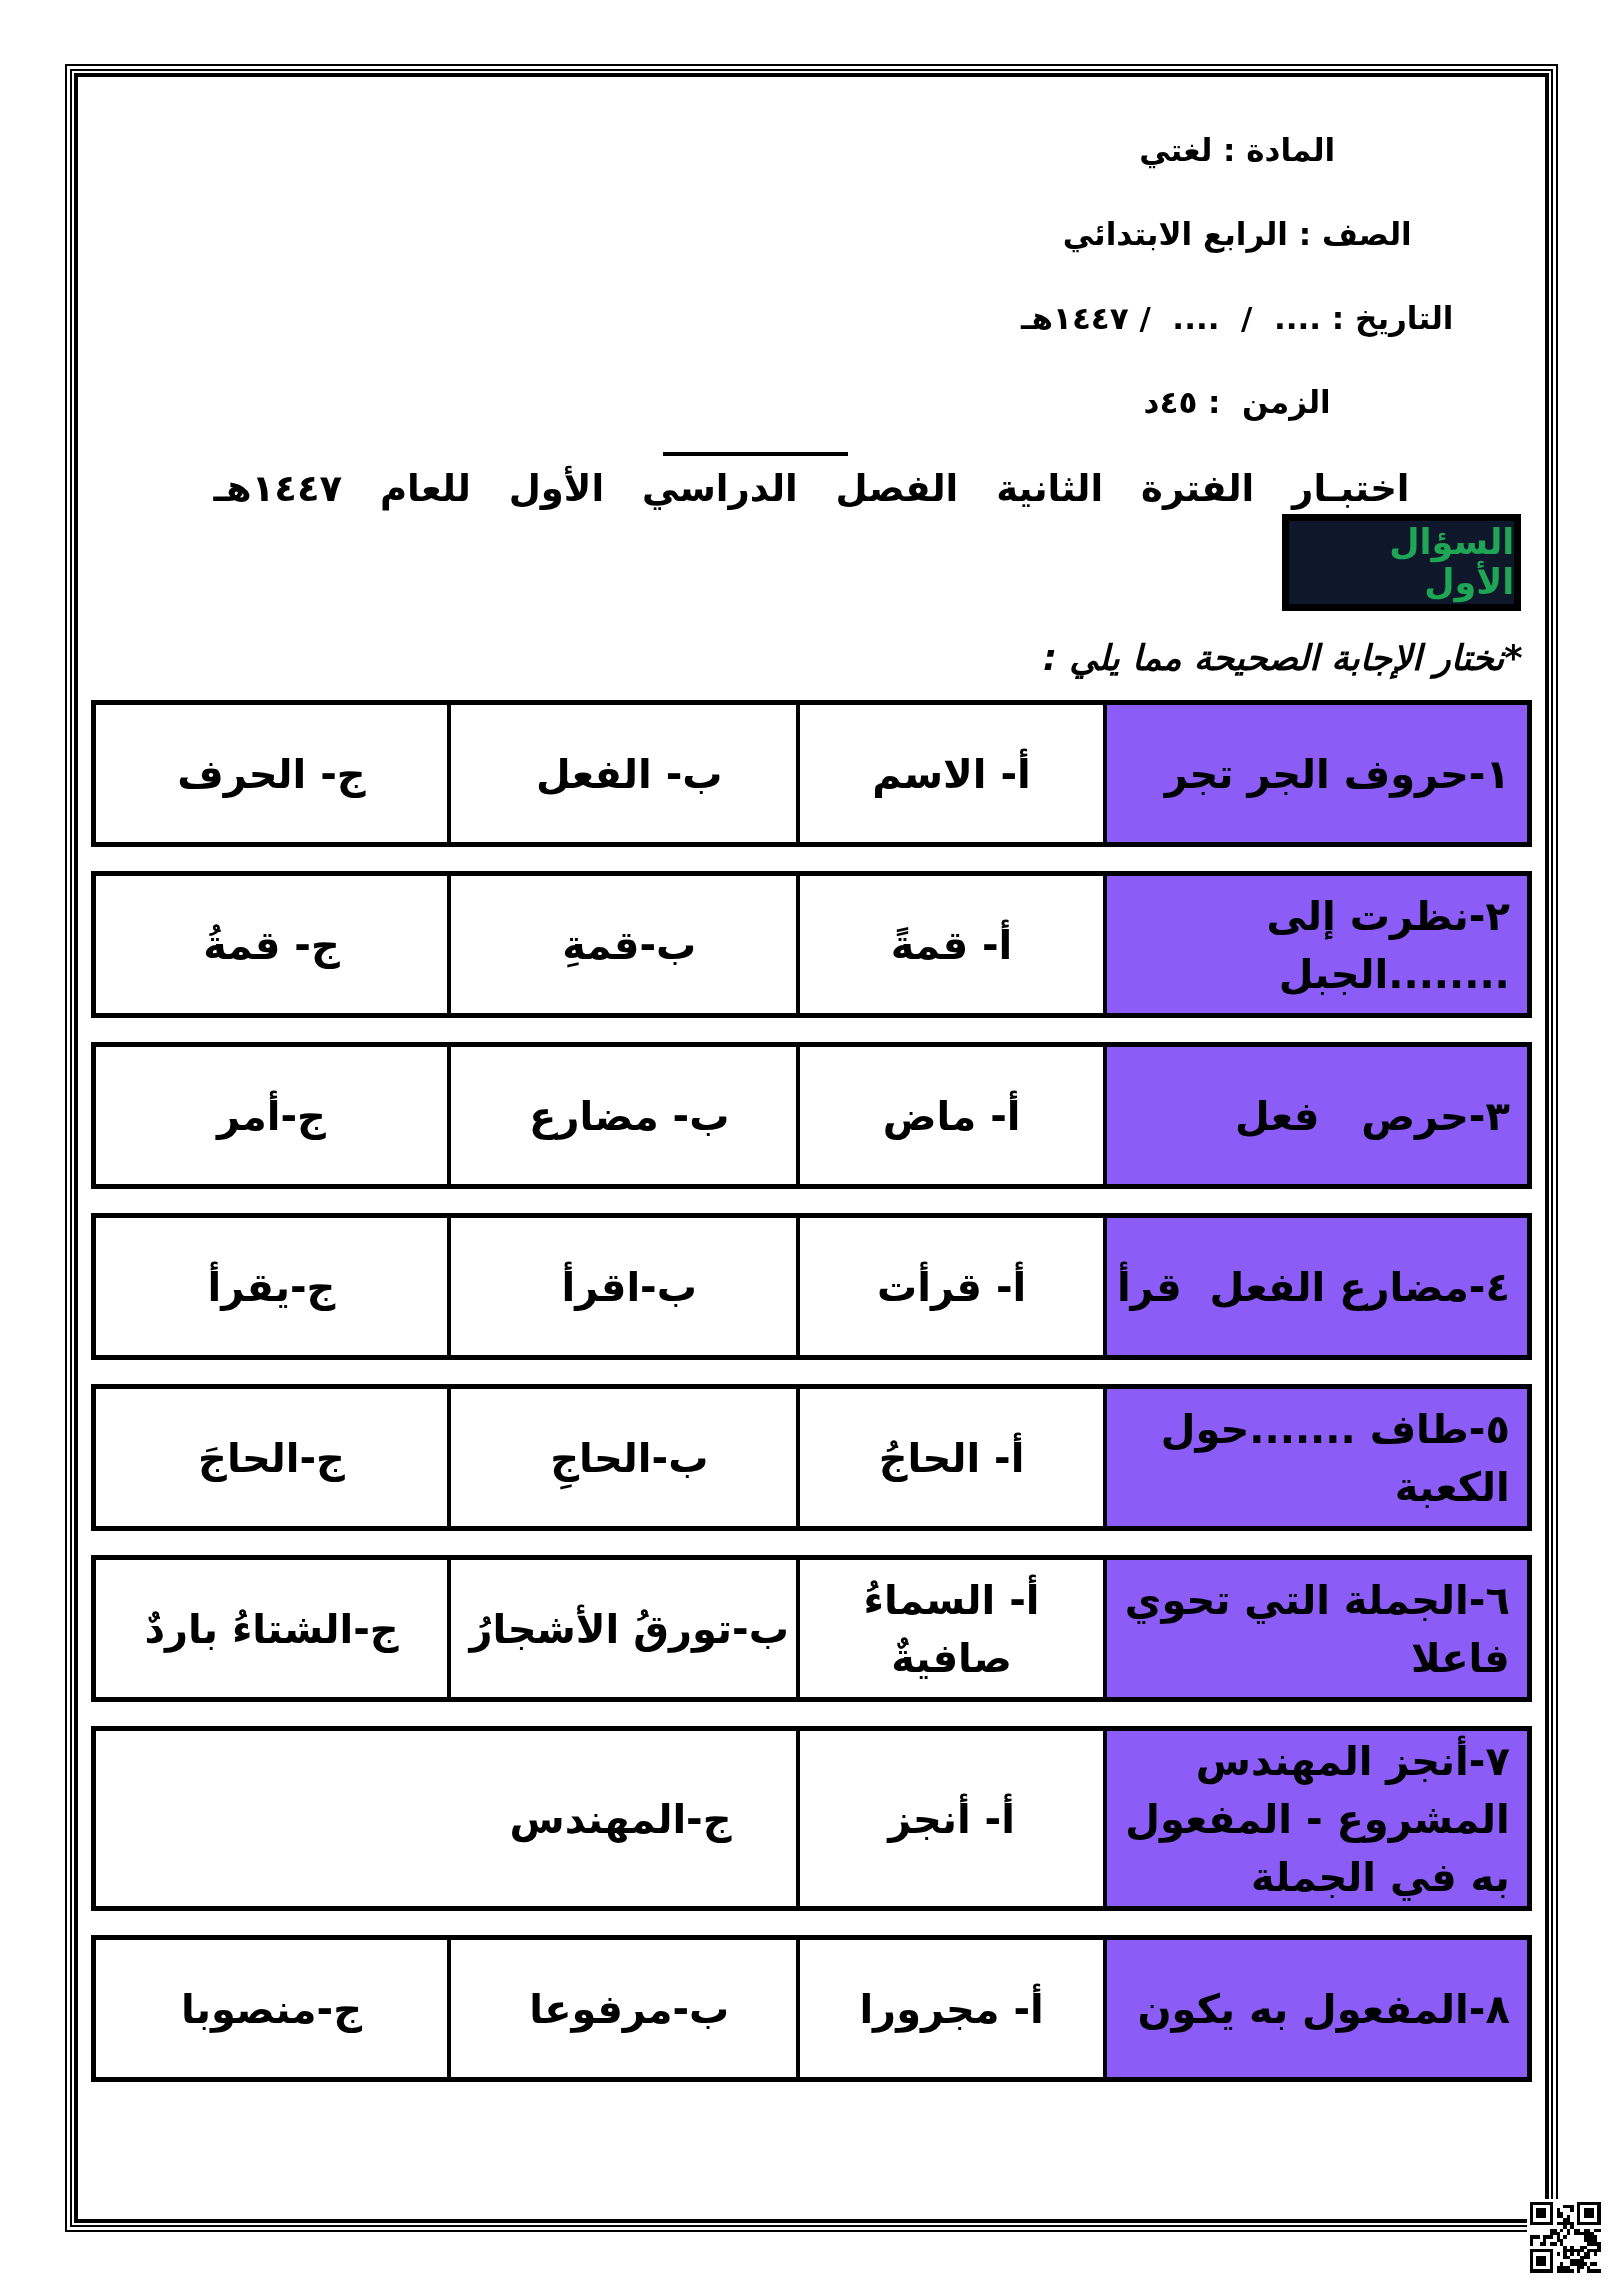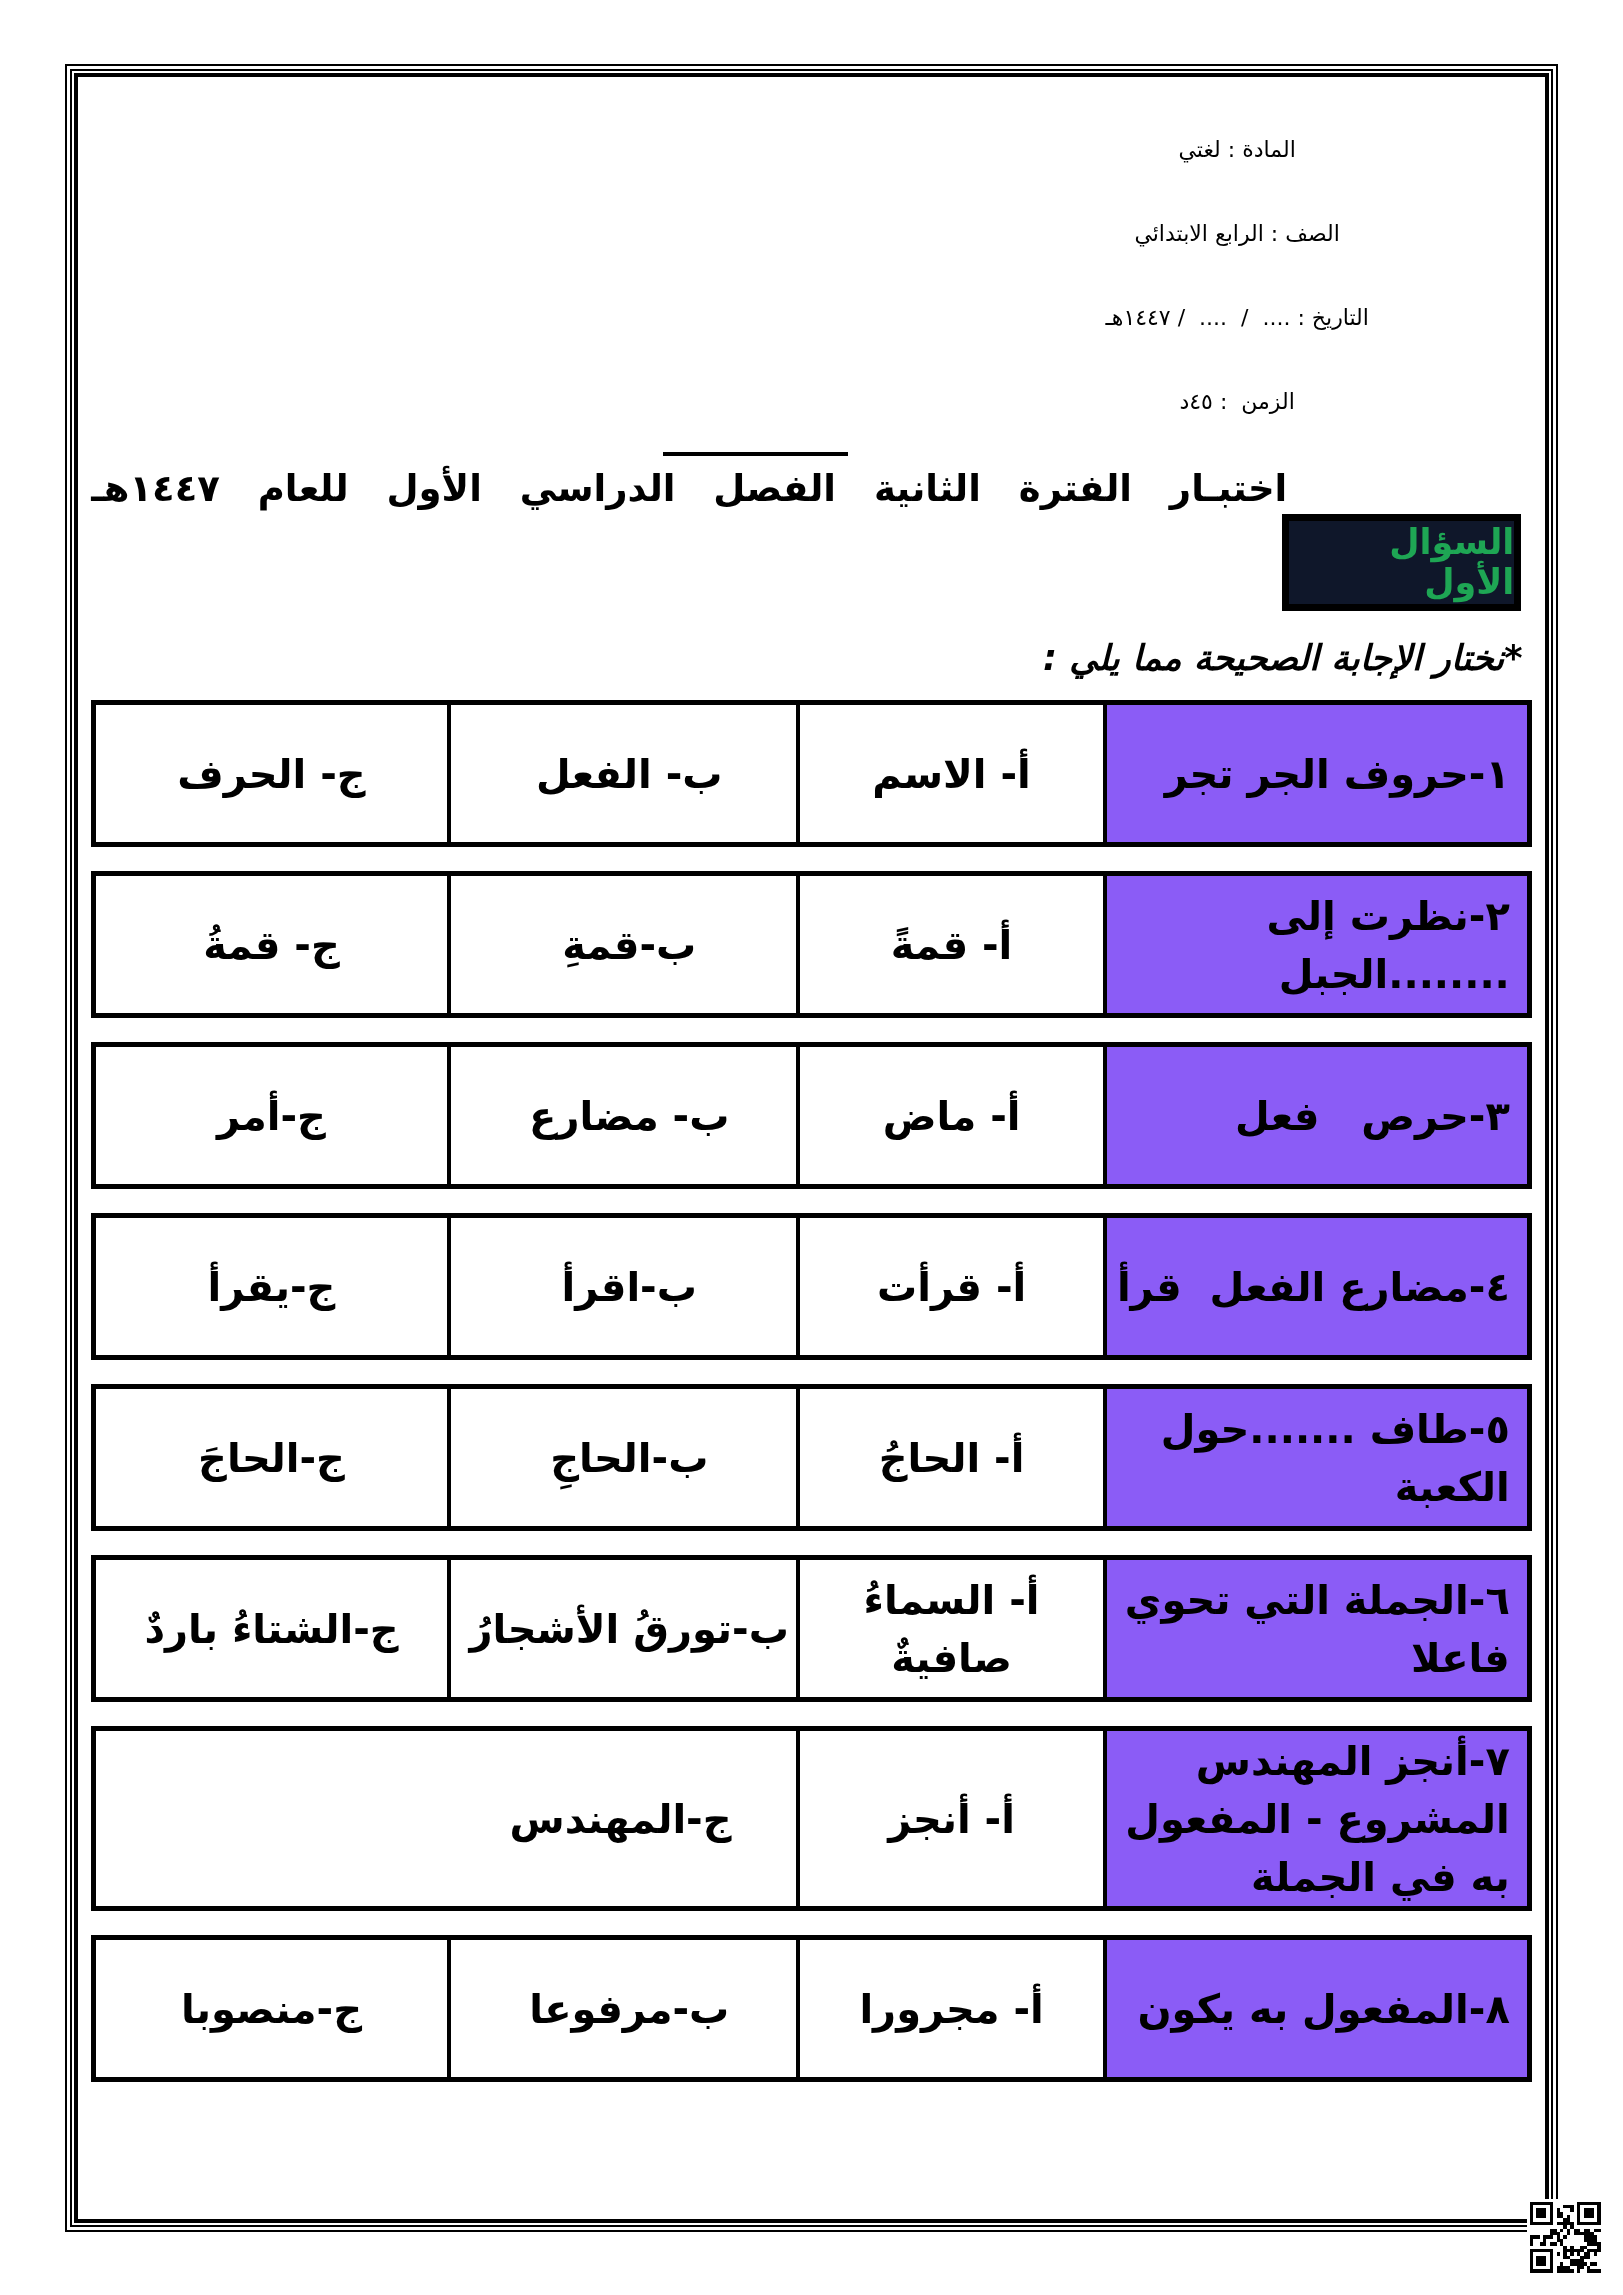--- a/index.html
+++ b/index.html
@@ -10,25 +10,25 @@
   
   .frame { position:absolute; left:65px; top:64px; width:1493px; height:2168px;
            box-sizing:border-box; border:2px solid #000; padding:2.6px; }
   .frame-mid { height:100%; box-sizing:border-box; border:2px solid #000; padding:2.6px; }
   .frame-in  { height:100%; box-sizing:border-box; border:4.6px solid #000; padding:16.4px 13px 0 13px; }
 
   .header { display:flex; margin-top:14.4px; }
   .h-col { width:50%; box-sizing:border-box; }
   .h-right { text-align:right; padding-right:9.2px; }
   .h-left  { text-align:center; padding-left:131px; }
-  .h-line { font-size:22px; font-weight:normal; line-height:84px; white-space:pre; }
+  .h-line { font-size:31px; font-weight:bold; line-height:84px; white-space:pre; }
 
   .divider { width:185px; height:4.6px; background:#000; margin:7.9px auto 0 auto; transform:translateX(-56px); }
 
-  .title { font-size:37px; font-weight:bold; text-align:left; word-spacing:25px; margin-top:10.5px; white-space:nowrap; }
+  .title { font-size:37px; font-weight:bold; text-align:center; word-spacing:25px; margin-top:10.5px; white-space:nowrap; }
 
   .badge { width:239px; height:97px; box-sizing:border-box; border:7.2px solid #000;
            margin:3.9px 10.5px 0 auto; display:flex; align-items:center; justify-content:center; background:#0f172a; }
   .badge span { font-size:35px; font-weight:bold; color:#1EA654; }
 
   .instruction { font-size:35px; font-weight:bold; font-style:italic; text-align:right; margin:27.5px 9.2px 0 0; white-space:pre; }
 
   .qtable { margin-top:22px; }
   .qrow { display:flex; height:147px; box-sizing:border-box; border:5.9px solid #000; margin-bottom:24px; background:#fff; }
   .qrow.tall { height:185px; }

